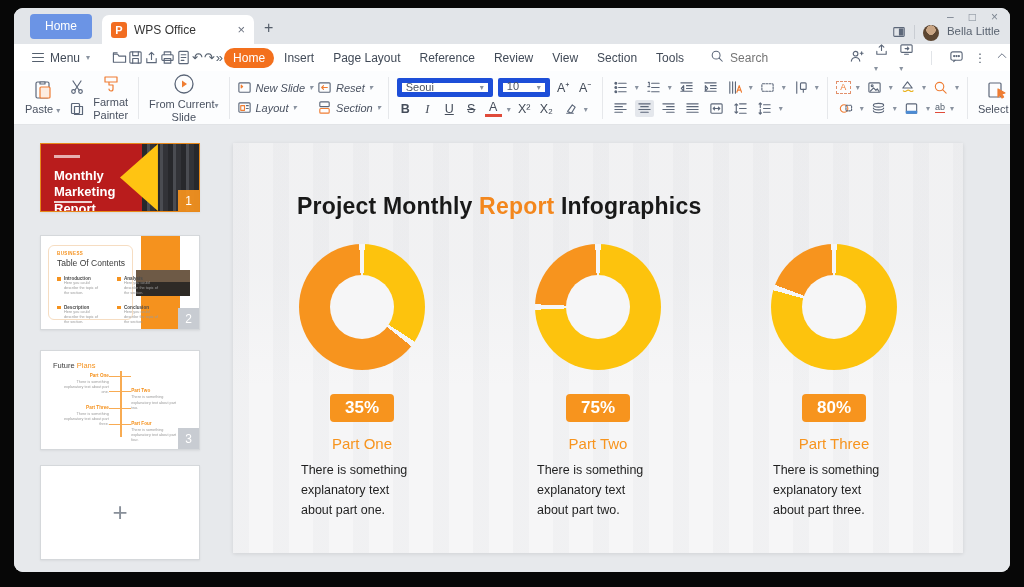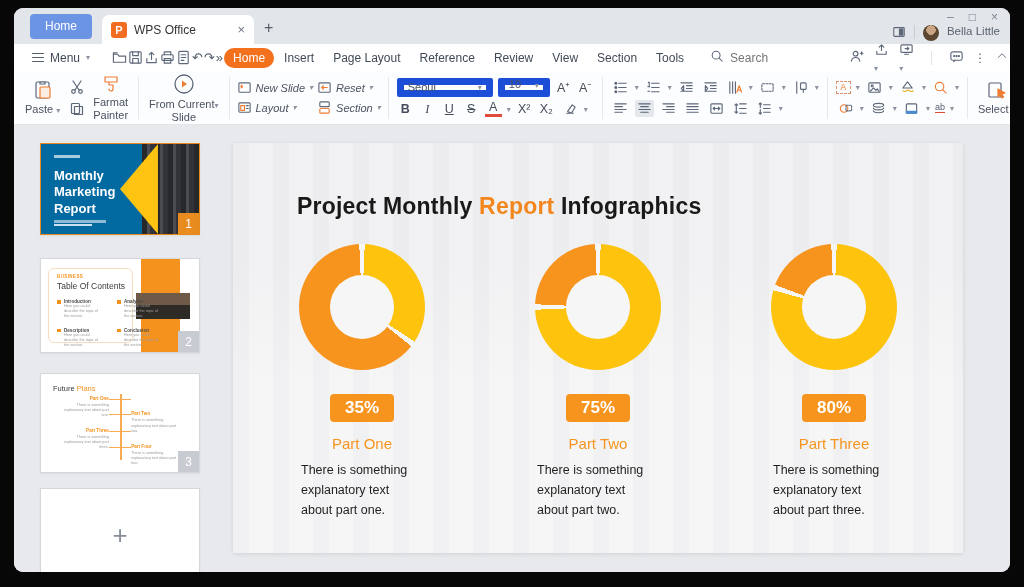--- a/index.html
+++ b/index.html
@@ -47,39 +47,39 @@
   
   .toolbar { height:54px; background:#fcfdfe; border-bottom:1px solid #e2e4e7; display:flex; align-items:center;
              padding:0 6px; flex:none; font-size:11px; color:#4a5261; overflow:hidden; }
   .sep { width:1px; height:42px; background:#e6e8eb; margin:0 5px; flex:none; }
   .tb-big { display:flex; flex-direction:column; align-items:center; justify-content:center; gap:2px; padding:0 5px; flex:none; text-align:center; }
   .tb-big .lbl { font-size:11px; white-space:nowrap; line-height:1.15; }
   .v-col { display:flex; flex-direction:column; gap:5px; flex:none; padding:0 2px; }
   .tb-small { display:flex; align-items:center; gap:4px; white-space:nowrap;font-style:italic; }
   .fmt-rows { display:flex; flex-direction:column; gap:4px; padding:0 3px; flex:none; }
   .frow { display:flex; align-items:center; gap:5px; }
-  .combo { border:7px solid #1d4ed8; border-radius:2px; height:19px; display:flex; align-items:center;
+  .combo { border:5px solid #1d4ed8; border-radius:2px; height:19px; display:flex; align-items:center;
            justify-content:space-between; padding:0 4px; background:#fff; }
   .combo.font { width:96px; } .combo.size { width:52px;align-items:flex-end; }
   .fbtn { min-width:17px; height:17px; display:flex; align-items:center; justify-content:center; font-size:12.5px; color:#454d5a; }
   .fbtn.b { font-weight:bold; } .fbtn.i { font-style:italic; font-family:"Liberation Serif",serif; }
   .fbtn.u { text-decoration:underline; } .fbtn.s { text-decoration:line-through; }
   .fbtn.fc { border-bottom:3px solid #e04b3a; line-height:1; height:15px; }
   .icb { width:19px; height:17px; display:flex; align-items:center; justify-content:center; }
   .icb.active { background:#e4e7ec; border-radius:2px; }
   .dashbox { width:15px; height:13px; border:1px dashed #e2906a; color:#ef7d33; font-size:9px; display:flex;
              align-items:center; justify-content:center; }
   .replace-g { font-size:9px; color:#55606e; border-bottom:1px solid #e04b3a; line-height:1.1; }
 
   
   .content { flex:1; display:flex; overflow:hidden; background:#e7e9ec; }
   .rail { width:219px; flex:none; padding:18px 0 0 26px; display:flex; flex-direction:column; overflow:hidden; }
   .thumb { width:160px; flex:none; position:relative; background:#fff; border:1px solid #d5d8db;
            box-shadow:0 1px 2px rgba(0,0,0,.06); overflow:hidden; }
-  .t1 { height:92px; background:#0369a1; border-color:#e8891a; margin-bottom:23px; }
+  .t1 { height:69px; background:#b91c1c; border-color:#e8891a; margin-bottom:23px; }
   .t2 { height:95px; margin-bottom:20px; }
   .t3 { height:100px; margin-bottom:15px; }
   .t4 { height:95px; display:flex; align-items:center; justify-content:center; }
   .num { position:absolute; right:0; bottom:0; width:21px; height:21px; display:flex; align-items:center;
          justify-content:center; color:#fff; font-size:12px; }
   .num.o { background:rgba(247,148,30,.92); } .num.g { background:#c8ccd2; }
 
   
   .t1 .photo { position:absolute; right:0; top:0; width:36%; height:100%;
      background:repeating-linear-gradient(90deg,#27282c 0 5px,#4a4c52 5px 8px,#323338 8px 13px); }

